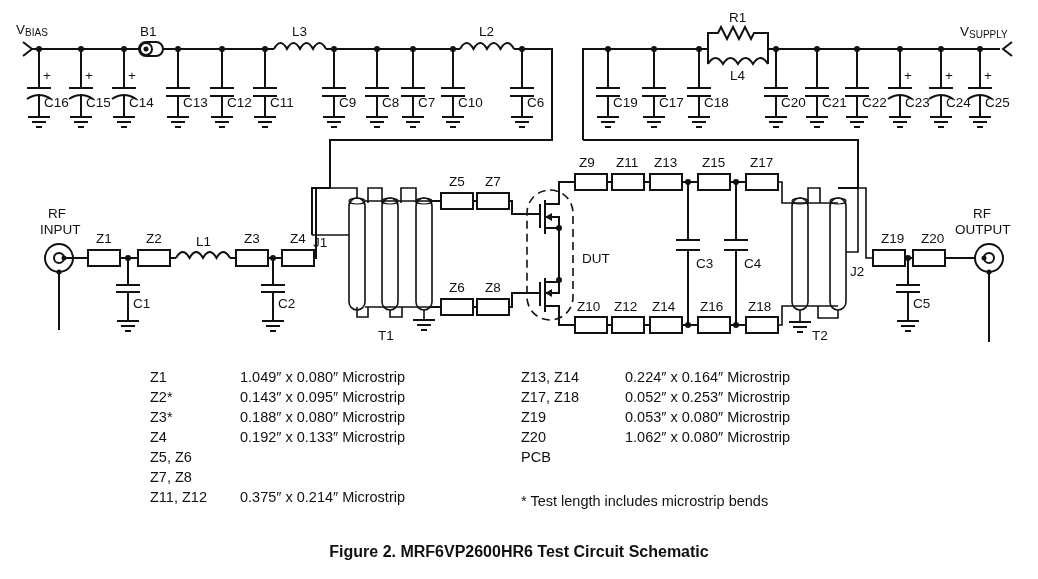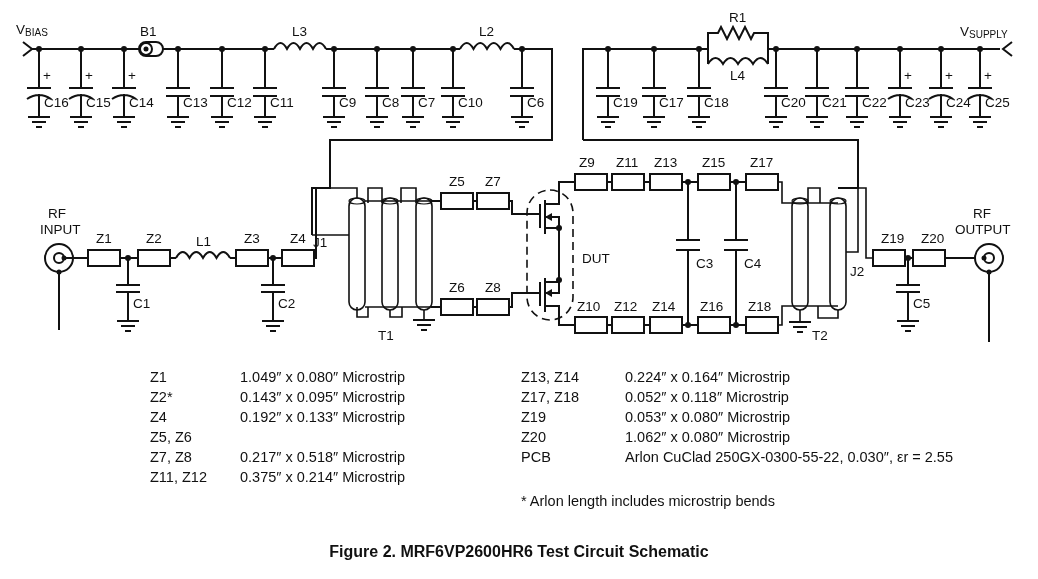--- a/index.html
+++ b/index.html
@@ -430,51 +430,53 @@
 <div class="table t-left" id="tbl-left">
     <div class="row">
       <span class="ref">Z1</span>
       <span>1.049″ x 0.080″ Microstrip</span>
     </div>
     <div class="row">
       <span class="ref">Z2*</span>
       <span>0.143″ x 0.095″ Microstrip</span>
     </div>
     <div class="row">
+      <span class="ref">Z3*</span>
+      <span>0.188″ x 0.080″ Microstrip</span>
+    </div>
+    <div class="row">
       <span class="ref">Z4</span>
       <span>0.192″ x 0.133″ Microstrip</span>
     </div>
     <div class="row">
       <span class="ref">Z5, Z6</span>
     </div>
     <div class="row">
       <span class="ref">Z7, Z8</span>
-      <span>0.217″ x 0.518″ Microstrip</span>
     </div>
     <div class="row">
       <span class="ref">Z11, Z12</span>
       <span>0.375″ x 0.214″ Microstrip</span>
     </div>
   </div>
 <div class="table t-right" id="tbl-right">
     <div class="row">
       <span class="ref">Z13, Z14</span>
       <span>0.224″ x 0.164″ Microstrip</span>
     </div>
     <div class="row">
       <span class="ref">Z17, Z18</span>
-      <span>0.052″ x 0.118″ Microstrip</span>
+      <span>0.052″ x 0.253″ Microstrip</span>
     </div>
     <div class="row">
       <span class="ref">Z19</span>
       <span>0.053″ x 0.080″ Microstrip</span>
     </div>
     <div class="row">
       <span class="ref">Z20</span>
       <span>1.062″ x 0.080″ Microstrip</span>
     </div>
     <div class="row">
       <span class="ref">PCB</span>
-      <span>Arlon CuClad 250GX-0300-55-22, 0.030″, εr = 2.55</span>
     </div>
   </div>
-<div class="note">* Arlon length includes microstrip bends</div>
+<div class="note">* Test length includes microstrip bends</div>
 <div class="caption">Figure 2. MRF6VP2600HR6 Test Circuit Schematic</div>
 
 </body></html>

